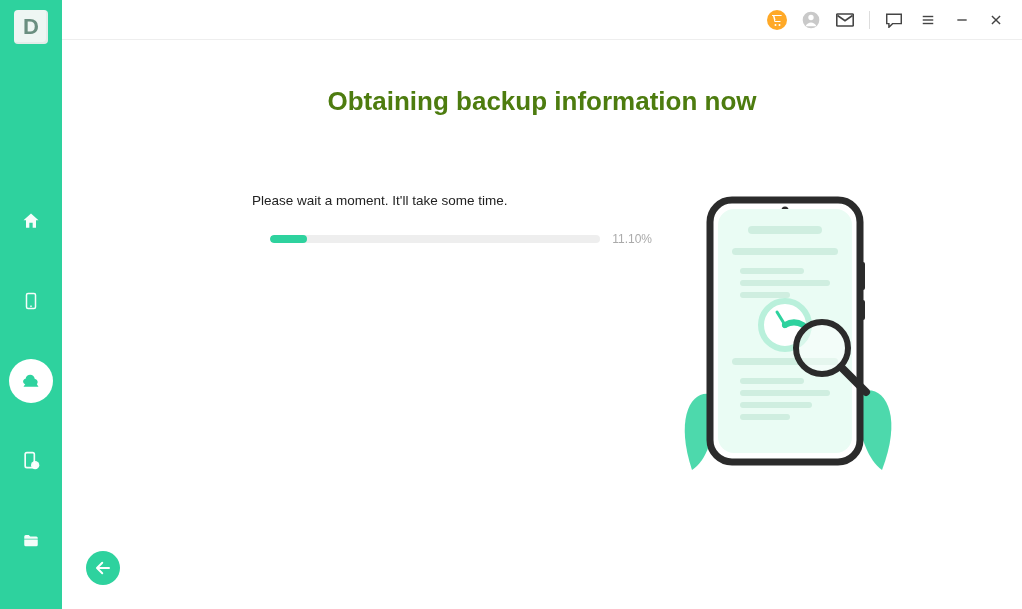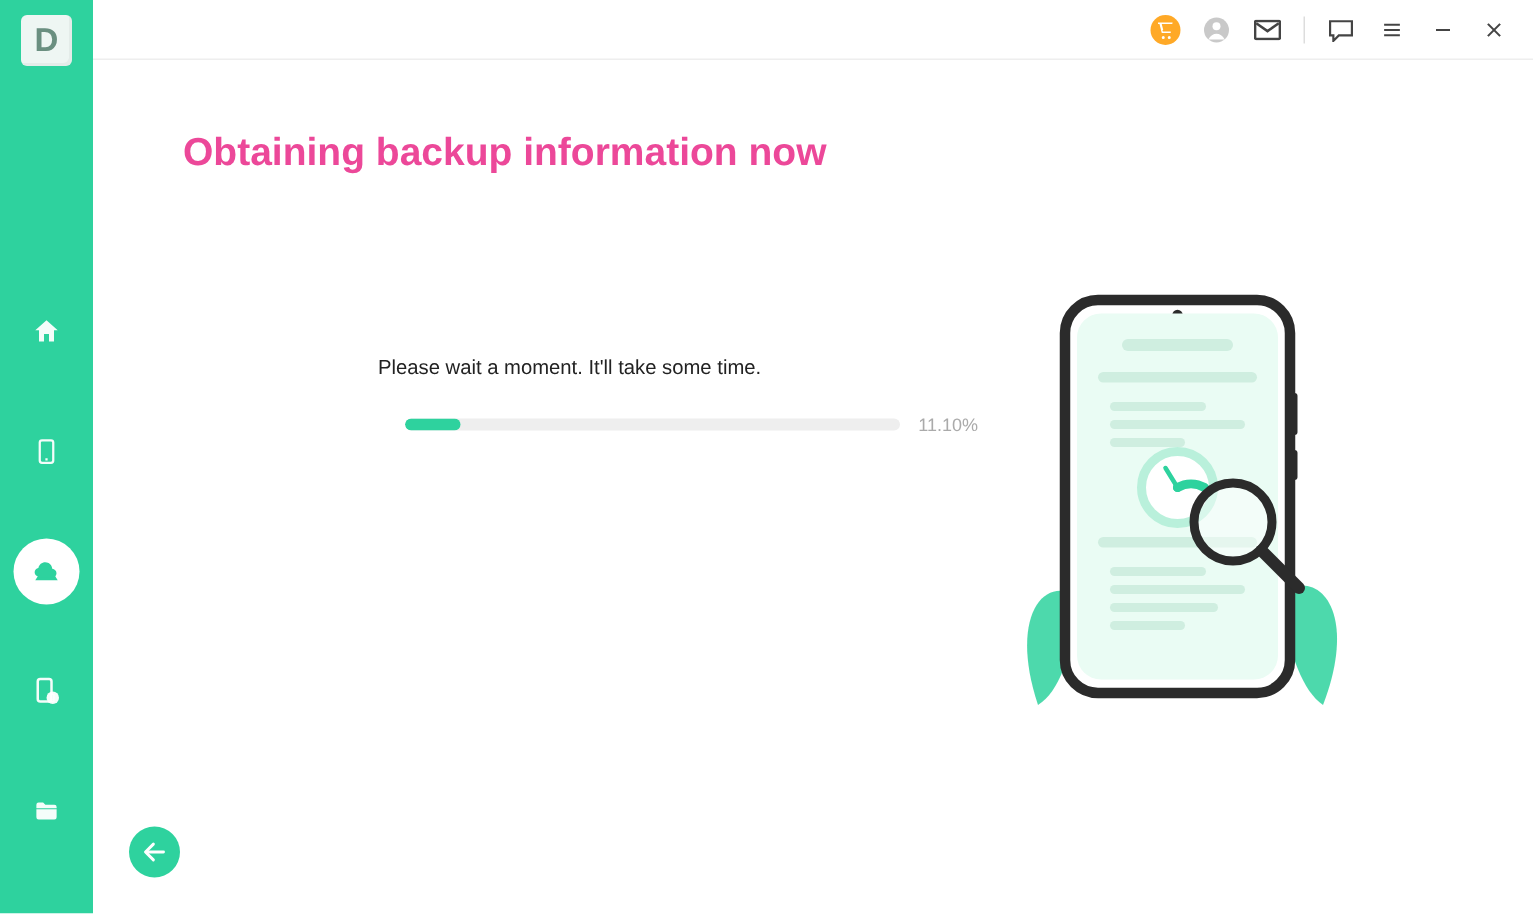--- a/index.html
+++ b/index.html
@@ -125,28 +125,28 @@
       display: flex;
       align-items: center;
       justify-content: center;
     }
     .main {
       flex: 1;
       padding: 40px 60px 20px 60px;
       position: relative;
     }
     .headline {
-      text-align: left;
+      text-align: center;
       font-size: 26px;
       font-weight: 700;
-      color: #ec4899;
+      color: #4d7c0f;
       margin-top: 6px;
     }
     .progress-block {
-      margin-top: 120px;
+      margin-top: 76px;
       margin-left: 130px;
       width: 400px;
     }
     .wait-text {
       font-size: 13.5px;
       color: #222;
       margin-bottom: 24px;
     }
     .progress-row {
       display: flex;

